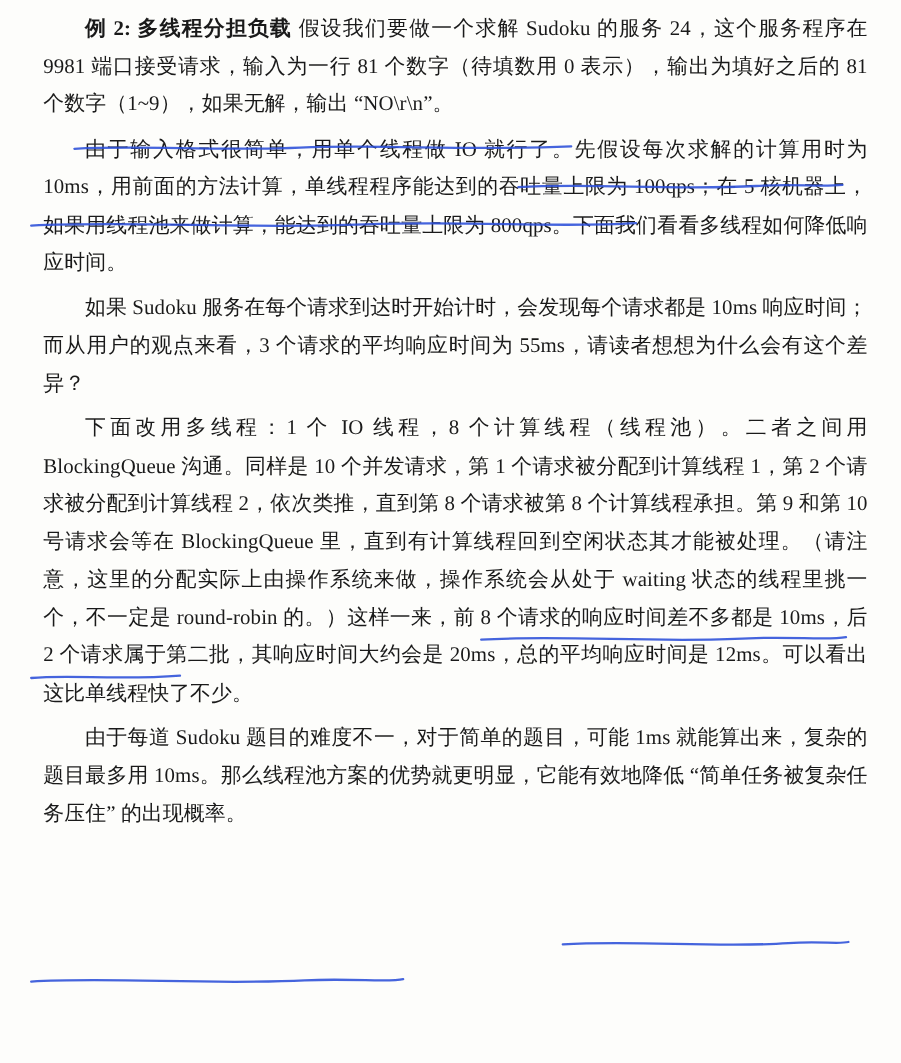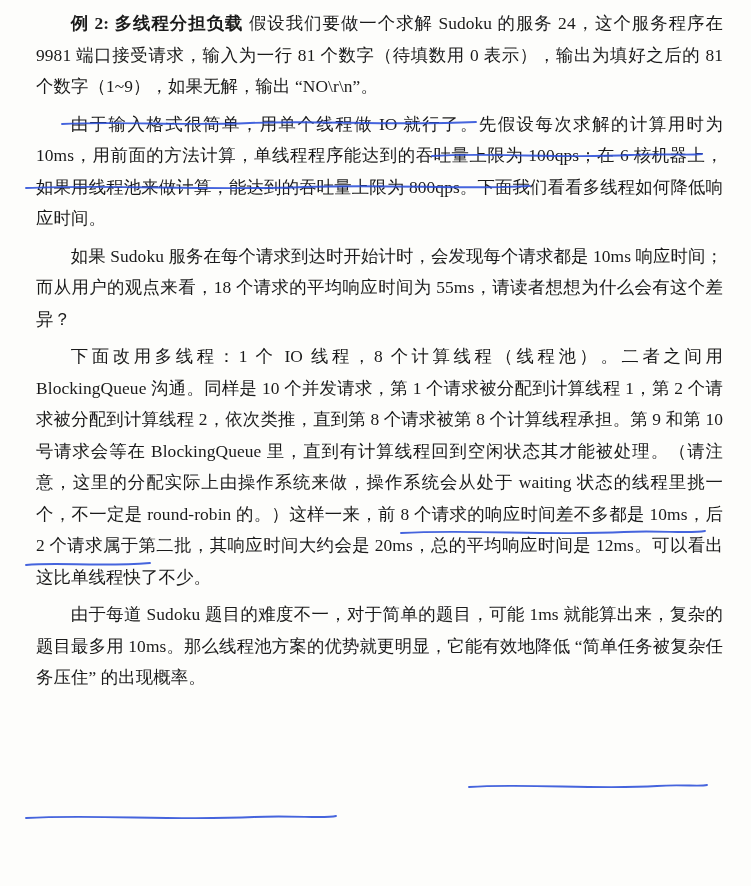--- a/index.html
+++ b/index.html
@@ -60,24 +60,24 @@
 </head>
 <body>
 
 <div id="page">
 
   <p class="para indent">
     <span class="bold">例 2: 多线程分担负载</span>
     <span>假设我们要做一个求解 Sudoku 的服务 24，这个服务程序在 9981 端口接受请求，输入为一行 81 个数字（待填数用 0 表示），输出为填好之后的 81 个数字（1~9），如果无解，输出 “NO\r\n”。</span>
   </p>
 
-  <p class="para indent">由于输入格式很简单，用单个线程做 IO 就行了。先假设每次求解的计算用时为 10ms，用前面的方法计算，单线程程序能达到的吞吐量上限为 100qps；在 6 核机器上，如果用线程池来做计算，能达到的吞吐量上限为 800qps。下面我们看看多线程如何降低响应时间。</p>
+  <p class="para indent">由于输入格式很简单，用单个线程做 IO 就行了。先假设每次求解的计算用时为 10ms，用前面的方法计算，单线程程序能达到的吞吐量上限为 100qps；在 5 核机器上，如果用线程池来做计算，能达到的吞吐量上限为 800qps。下面我们看看多线程如何降低响应时间。</p>
 
 
-  <p class="para indent">如果 Sudoku 服务在每个请求到达时开始计时，会发现每个请求都是 10ms 响应时间；而从用户的观点来看，18 个请求的平均响应时间为 55ms，请读者想想为什么会有这个差异？</p>
+  <p class="para indent">如果 Sudoku 服务在每个请求到达时开始计时，会发现每个请求都是 10ms 响应时间；而从用户的观点来看，3 个请求的平均响应时间为 55ms，请读者想想为什么会有这个差异？</p>
 
   <p class="para indent">下面改用多线程：1 个 IO 线程，8 个计算线程（线程池）。二者之间用 BlockingQueue 沟通。同样是 10 个并发请求，第 1 个请求被分配到计算线程 1，第 2 个请求被分配到计算线程 2，依次类推，直到第 8 个请求被第 8 个计算线程承担。第 9 和第 10 号请求会等在 BlockingQueue 里，直到有计算线程回到空闲状态其才能被处理。（请注意，这里的分配实际上由操作系统来做，操作系统会从处于 waiting 状态的线程里挑一个，不一定是 round-robin 的。）这样一来，前 8 个请求的响应时间差不多都是 10ms，后 2 个请求属于第二批，其响应时间大约会是 20ms，总的平均响应时间是 12ms。可以看出这比单线程快了不少。</p>
 
   <p class="para indent">由于每道 Sudoku 题目的难度不一，对于简单的题目，可能 1ms 就能算出来，复杂的题目最多用 10ms。那么线程池方案的优势就更明显，它能有效地降低 “简单任务被复杂任务压住” 的出现概率。</p>
 
   <div class="pen" style="left:60px; top:118px;">
     <svg width="420" height="12" viewBox="0 0 420 12" aria-hidden="true">
       <path d="M2,6 C60,3 120,8 190,5 C260,2 330,8 416,4"></path>
     </svg>
   </div>

